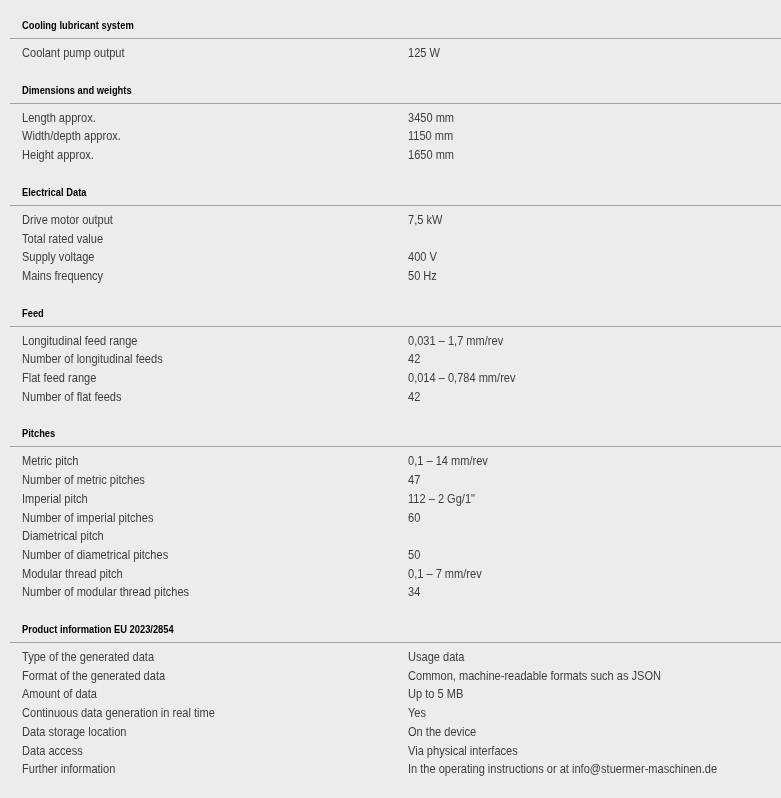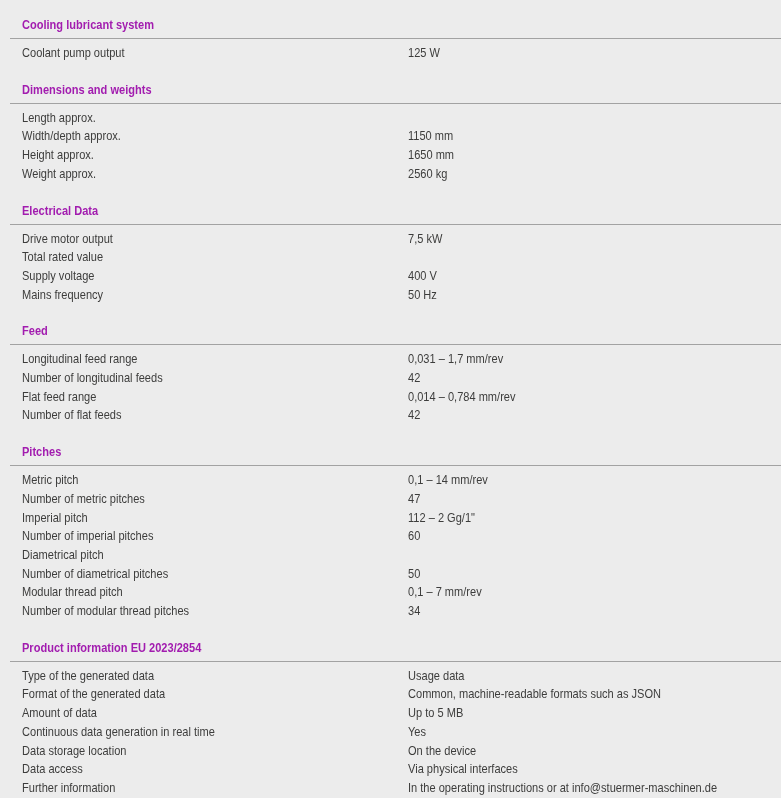--- a/index.html
+++ b/index.html
@@ -21,23 +21,23 @@
     padding-top: 17px;
     box-sizing: border-box;
   }
   .sec {
     margin: 0 0 19px 0;
   }
   .sec-title {
     margin: 0;
     padding: 0 0 5px 12px;
     line-height: 16px;
-    font-size: 13px;
+    font-size: 11px;
     font-weight: bold;
-    color: #a21caf;
+    color: #000000;
     white-space: nowrap;
   }
   .sec-rule {
     height: 0;
     border-top: 1px solid #a2a2a2;
   }
   .rows {
     padding-top: 5px;
   }
   .row {
@@ -75,36 +75,33 @@
   </div>
 </div>
   </section>
 
   <section class="sec">
     <h2 class="sec-title"><span class="t">Dimensions and weights</span></h2>
     <div class="sec-rule"></div>
     <div class="rows">
   <div class="row">
     <span class="label"><span class="t">Length approx.</span></span>
+    <span class="value"><span class="t">3450 mm</span></span>
   </div>
 
   <div class="row">
     <span class="label"><span class="t">Width/depth approx.</span></span>
     <span class="value"><span class="t">1150 mm</span></span>
   </div>
 
   <div class="row">
     <span class="label"><span class="t">Height approx.</span></span>
     <span class="value"><span class="t">1650 mm</span></span>
   </div>
 
-  <div class="row">
-    <span class="label"><span class="t">Weight approx.</span></span>
-    <span class="value"><span class="t">2560 kg</span></span>
-  </div>
 </div>
   </section>
 
   <section class="sec">
     <h2 class="sec-title"><span class="t">Electrical Data</span></h2>
     <div class="sec-rule"></div>
     <div class="rows">
   <div class="row">
     <span class="label"><span class="t">Drive motor output</span></span>
     <span class="value"><span class="t">7,5 kW</span></span>

